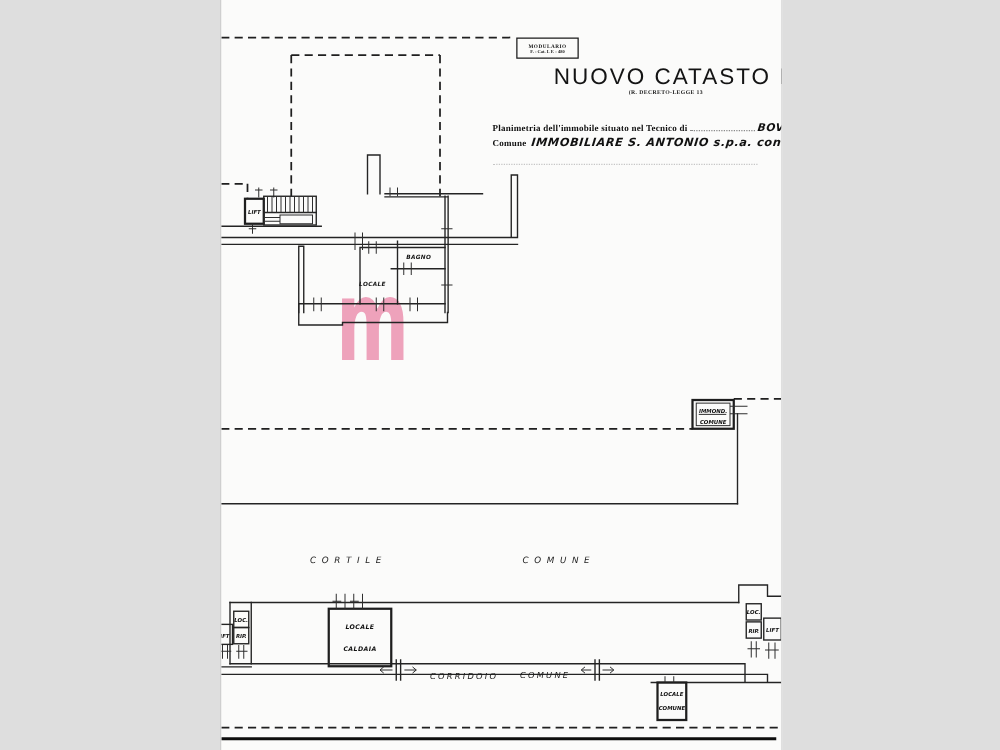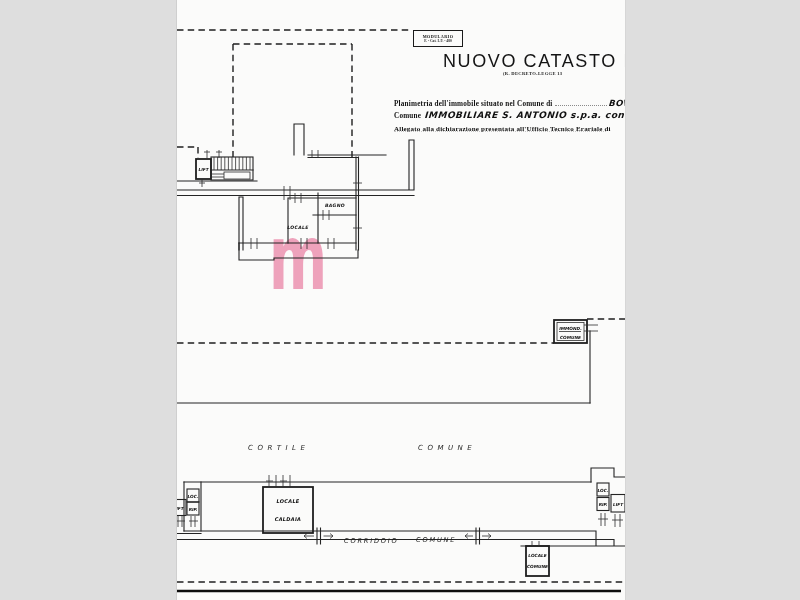--- a/index.html
+++ b/index.html
@@ -66,28 +66,25 @@
 
     <div class="modulario">
       <div class="m1">MODULARIO</div>
       <div class="m2">F. - Cat. I. F. - 480</div>
     </div>
 
     <div class="doc-title">NUOVO CATASTO E</div>
     <div class="doc-subtitle">(R. DECRETO-LEGGE 13</div>
 
     <div class="form-line" style="top:92px">
-      <span class="fl-label">Planimetria dell'immobile situato nel Comune di</span><span class="dots"></span><span class="fl-hand">BOVEZZO</span>
+      <span class="fl-label">Planimetria dell'immobile situato nel Tecnico di</span><span class="dots"></span><span class="fl-hand">BOVEZZO</span>
     </div>
     <div class="form-line" style="top:104px">
       <span class="fl-label">Comune</span>
       <span class="fl-hand" style="font-size:9px">IMMOBILIARE S. ANTONIO s.p.a. con sede in Bre</span>
-    </div>
-    <div class="form-line" style="top:117px">
-      <span class="fl-label" style="font-size:7px">Allegato alla dichiarazione presentata all'Ufficio Tecnico Erariale di</span>
     </div>
     <div class="ruled"></div>
 
     <div class="watermark">m</div>
 
     <svg class="plan" viewBox="0 0 448 600" width="448" height="600">
 
       <g>
         <path class="dash" d="M0 30 H232"></path>
         <path class="dash" d="M56 44 H175 M56 44 V157 M175 44 V157"></path>

